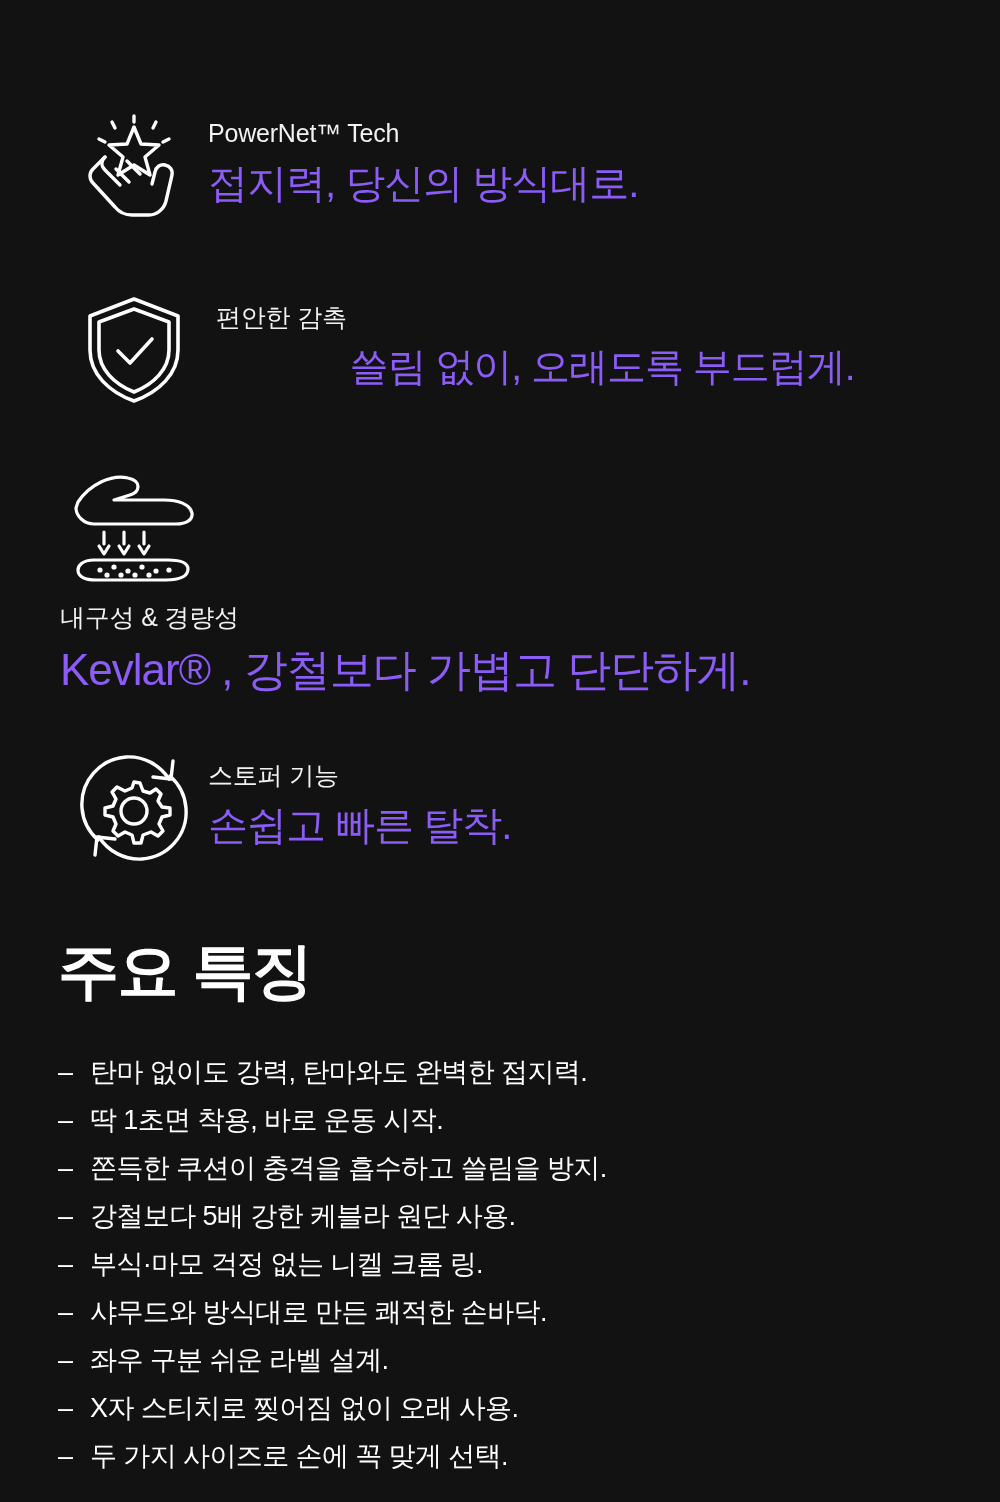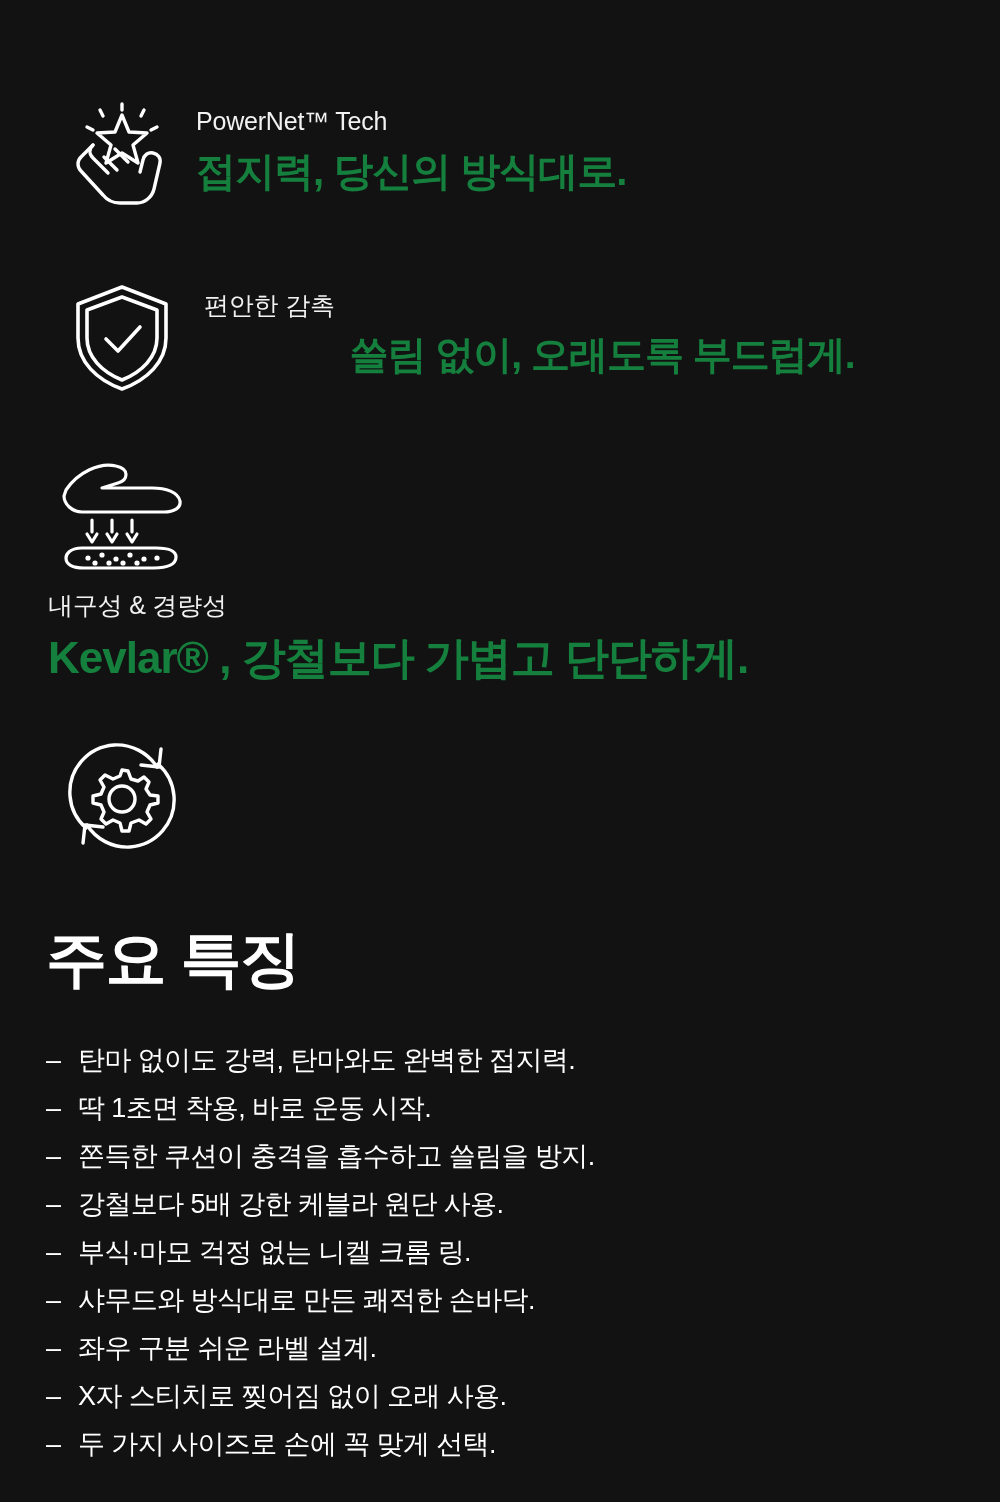--- a/index.html
+++ b/index.html
@@ -9,21 +9,21 @@
     background: #121212;
     font-family: "Liberation Sans", "DejaVu Sans", sans-serif;
     color: #ffffff;
     overflow: hidden;
   }
   .page {
     position: relative;
     width: 1000px;
     height: 1502px;
     background: #121212;
-    padding: 0;
+    padding: 12px;
   }
 
   
   .features {
     padding-top: 92px;
   }
   .feature {
     display: flex;
     align-items: flex-start;
     padding-left: 48px;
@@ -47,22 +47,22 @@
   .feature .kicker {
     font-size: 25px;
     font-weight: 400;
     color: #f2f2f2;
     letter-spacing: -0.2px;
     line-height: 1.2;
     margin-bottom: 12px;
   }
   .feature .headline {
     font-size: 40px;
-    font-weight: 700;
-    color: #15803d;
+    font-weight: 400;
+    color: #8b5cf6;
     letter-spacing: -1px;
     line-height: 1.18;
     white-space: nowrap;
   }
   .feature.f2 .headline,
   .feature.f2 .kicker { padding-left: 8px; }
   .feature.f2 .headline { font-size: 39px; text-align: center; }
   .feature.f3 .headline { font-size: 44px; }
 
   
@@ -170,20 +170,24 @@
       <div class="icon-wrap">
         <svg width="122" height="118" viewBox="0 0 122 118" fill="none" stroke="#ffffff" stroke-width="3.4" stroke-linecap="round" stroke-linejoin="round">
           <path d="M96 30 C87 16 71 7 53 8 C27 10 7 32 9 59 C10 72 16 83 25 91"></path>
           <polyline points="80,28 98,30 100,12"></polyline>
           <path d="M26 88 C35 102 51 111 69 110 C95 108 115 86 113 59 C112 46 106 35 97 27"></path>
           <polyline points="42,90 24,88 22,106"></polyline>
           <path d="M61 33 L67 34 L70 42 L77 44 L83 40 L88 45 L85 52 L89 58 L97 59 L97 66 L89 68 L86 75 L90 82 L85 87 L78 83 L70 86 L68 94 L61 94 L59 86 L52 83 L45 87 L40 82 L43 75 L40 68 L32 66 L32 59 L40 57 L43 50 L39 43 L44 38 L52 42 L59 39 Z"></path>
           <circle cx="61" cy="62" r="13"></circle>
         </svg>
       </div>
+      <div class="text-wrap">
+        <div class="kicker">스토퍼 기능</div>
+        <div class="headline">손쉽고 빠른 탈착.</div>
+      </div>
     </div>
 
   </div>
 
   <h2 class="section-title">주요 특징</h2>
 
   <ul class="bullets">
     <li>
         <span class="dash">–</span>
         <span class="btext">탄마 없이도 강력, 탄마와도 완벽한 접지력.</span>

